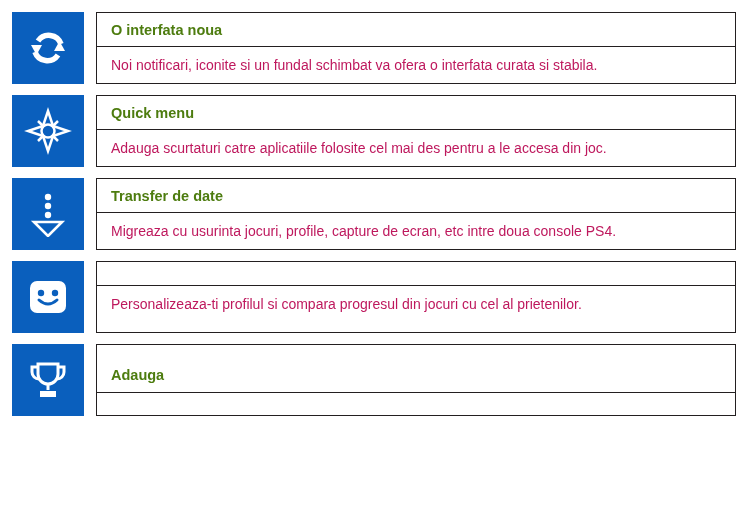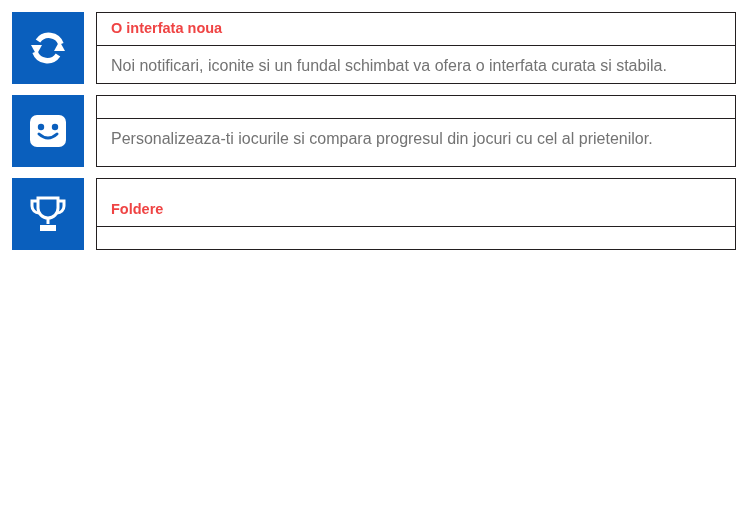--- a/index.html
+++ b/index.html
@@ -47,33 +47,33 @@
     box-sizing: border-box;
     border: 1px solid #231f20;
     background: #ffffff;
     display: flex;
     flex-direction: column;
     justify-content: center;
   }
   .card-title {
     font-size: 14.5px;
     font-weight: bold;
-    color: #ef4444;
+    color: #4d7c0f;
     padding: 0 14px;
     line-height: 1.2;
     margin-bottom: 2px;
   }
   .divider {
     height: 1px;
     background: #231f20;
     margin: 5px 0 0 0;
   }
   .card-desc {
-    font-size: 16px;
-    color: #737373;
+    font-size: 14px;
+    color: #be185d;
     padding: 10px 14px 0 14px;
     line-height: 1.25;
   }
 </style>
 </head>
 <body>
 
 <div class="board">
 
   <div class="row">
@@ -88,48 +88,79 @@
       </svg>
     </div>
     <div class="card">
       <div class="card-title">O interfata noua</div>
       <div class="divider"></div>
       <div class="card-desc">Noi notificari, iconite si un fundal schimbat va ofera o interfata curata si stabila.</div>
     </div>
   </div>
 
 
+  <div class="row">
+    <div class="icon-tile">
+      <svg width="48" height="48" viewBox="0 0 48 48" aria-hidden="true">
+        <g stroke="#ffffff" stroke-width="2.5" fill="none">
+          <path d="M24 4 L29 19 L44 24 L29 29 L24 44 L19 29 L4 24 L19 19 Z"></path>
+          <circle cx="24" cy="24" r="6.5"></circle>
+          <path d="M34 14 L28 20 M14 14 L20 20 M34 34 L28 28 M14 34 L20 28"></path>
+        </g>
+      </svg>
+    </div>
+    <div class="card">
+      <div class="card-title">Quick menu</div>
+      <div class="divider"></div>
+      <div class="card-desc">Adauga scurtaturi catre aplicatiile folosite cel mai des pentru a le accesa din joc.</div>
+    </div>
+  </div>
 
+  <div class="row">
+    <div class="icon-tile">
+      <svg width="40" height="46" viewBox="0 0 40 46" aria-hidden="true">
+        <circle cx="20" cy="6" r="3.2" fill="#ffffff"></circle>
+        <circle cx="20" cy="15" r="3.2" fill="#ffffff"></circle>
+        <circle cx="20" cy="24" r="3.2" fill="#ffffff"></circle>
+        <polygon points="6,31 34,31 20,45" fill="none" stroke="#ffffff" stroke-width="2.6"></polygon>
+      </svg>
+    </div>
+    <div class="card">
+      <div class="card-title">Transfer de date</div>
+      <div class="divider"></div>
+      <div class="card-desc">Migreaza cu usurinta jocuri, profile, capture de ecran, etc intre doua console PS4.</div>
+    </div>
+  </div>
 
   <div class="row">
     <div class="icon-tile">
       <svg width="46" height="46" viewBox="0 0 46 46" aria-hidden="true">
         <rect x="5" y="7" width="36" height="32" rx="7" ry="7" fill="#ffffff"></rect>
         <circle cx="16" cy="19" r="3.2" fill="#0a5fbd"></circle>
         <circle cx="30" cy="19" r="3.2" fill="#0a5fbd"></circle>
         <path d="M14 26 q9 8 18 0" stroke="#0a5fbd" stroke-width="3" fill="none" stroke-linecap="round"></path>
       </svg>
     </div>
     <div class="card">
       <div class="divider"></div>
-      <div class="card-desc">Personalizeaza-ti iocurile si compara progresul din jocuri cu cel al prietenilor.</div>
+      <div class="card-desc">Personalizeaza-ti profilul si compara progresul din jocuri cu cel al prietenilor.</div>
     </div>
   </div>
 
   <div class="row">
     <div class="icon-tile">
       <svg width="44" height="46" viewBox="0 0 44 46" aria-hidden="true">
         <g fill="none" stroke="#ffffff" stroke-width="3">
           <path d="M12 7 h20 v10 a10 10 0 0 1 -20 0 z"></path>
           <path d="M12 10 h-6 v5 a7 7 0 0 0 7 7"></path>
           <path d="M32 10 h6 v5 a7 7 0 0 1 -7 7"></path>
           <path d="M22 27 v6"></path>
           <path d="M15 39 h14 v-4 h-14 z" fill="#ffffff" stroke="#ffffff" stroke-width="2"></path>
         </g>
       </svg>
     </div>
     <div class="card">
-      <div class="card-title">Foldere</div>
+      <div class="card-title">Adauga</div>
       <div class="divider"></div>
     </div>
   </div>
 
 </div>
 
 </body></html>

